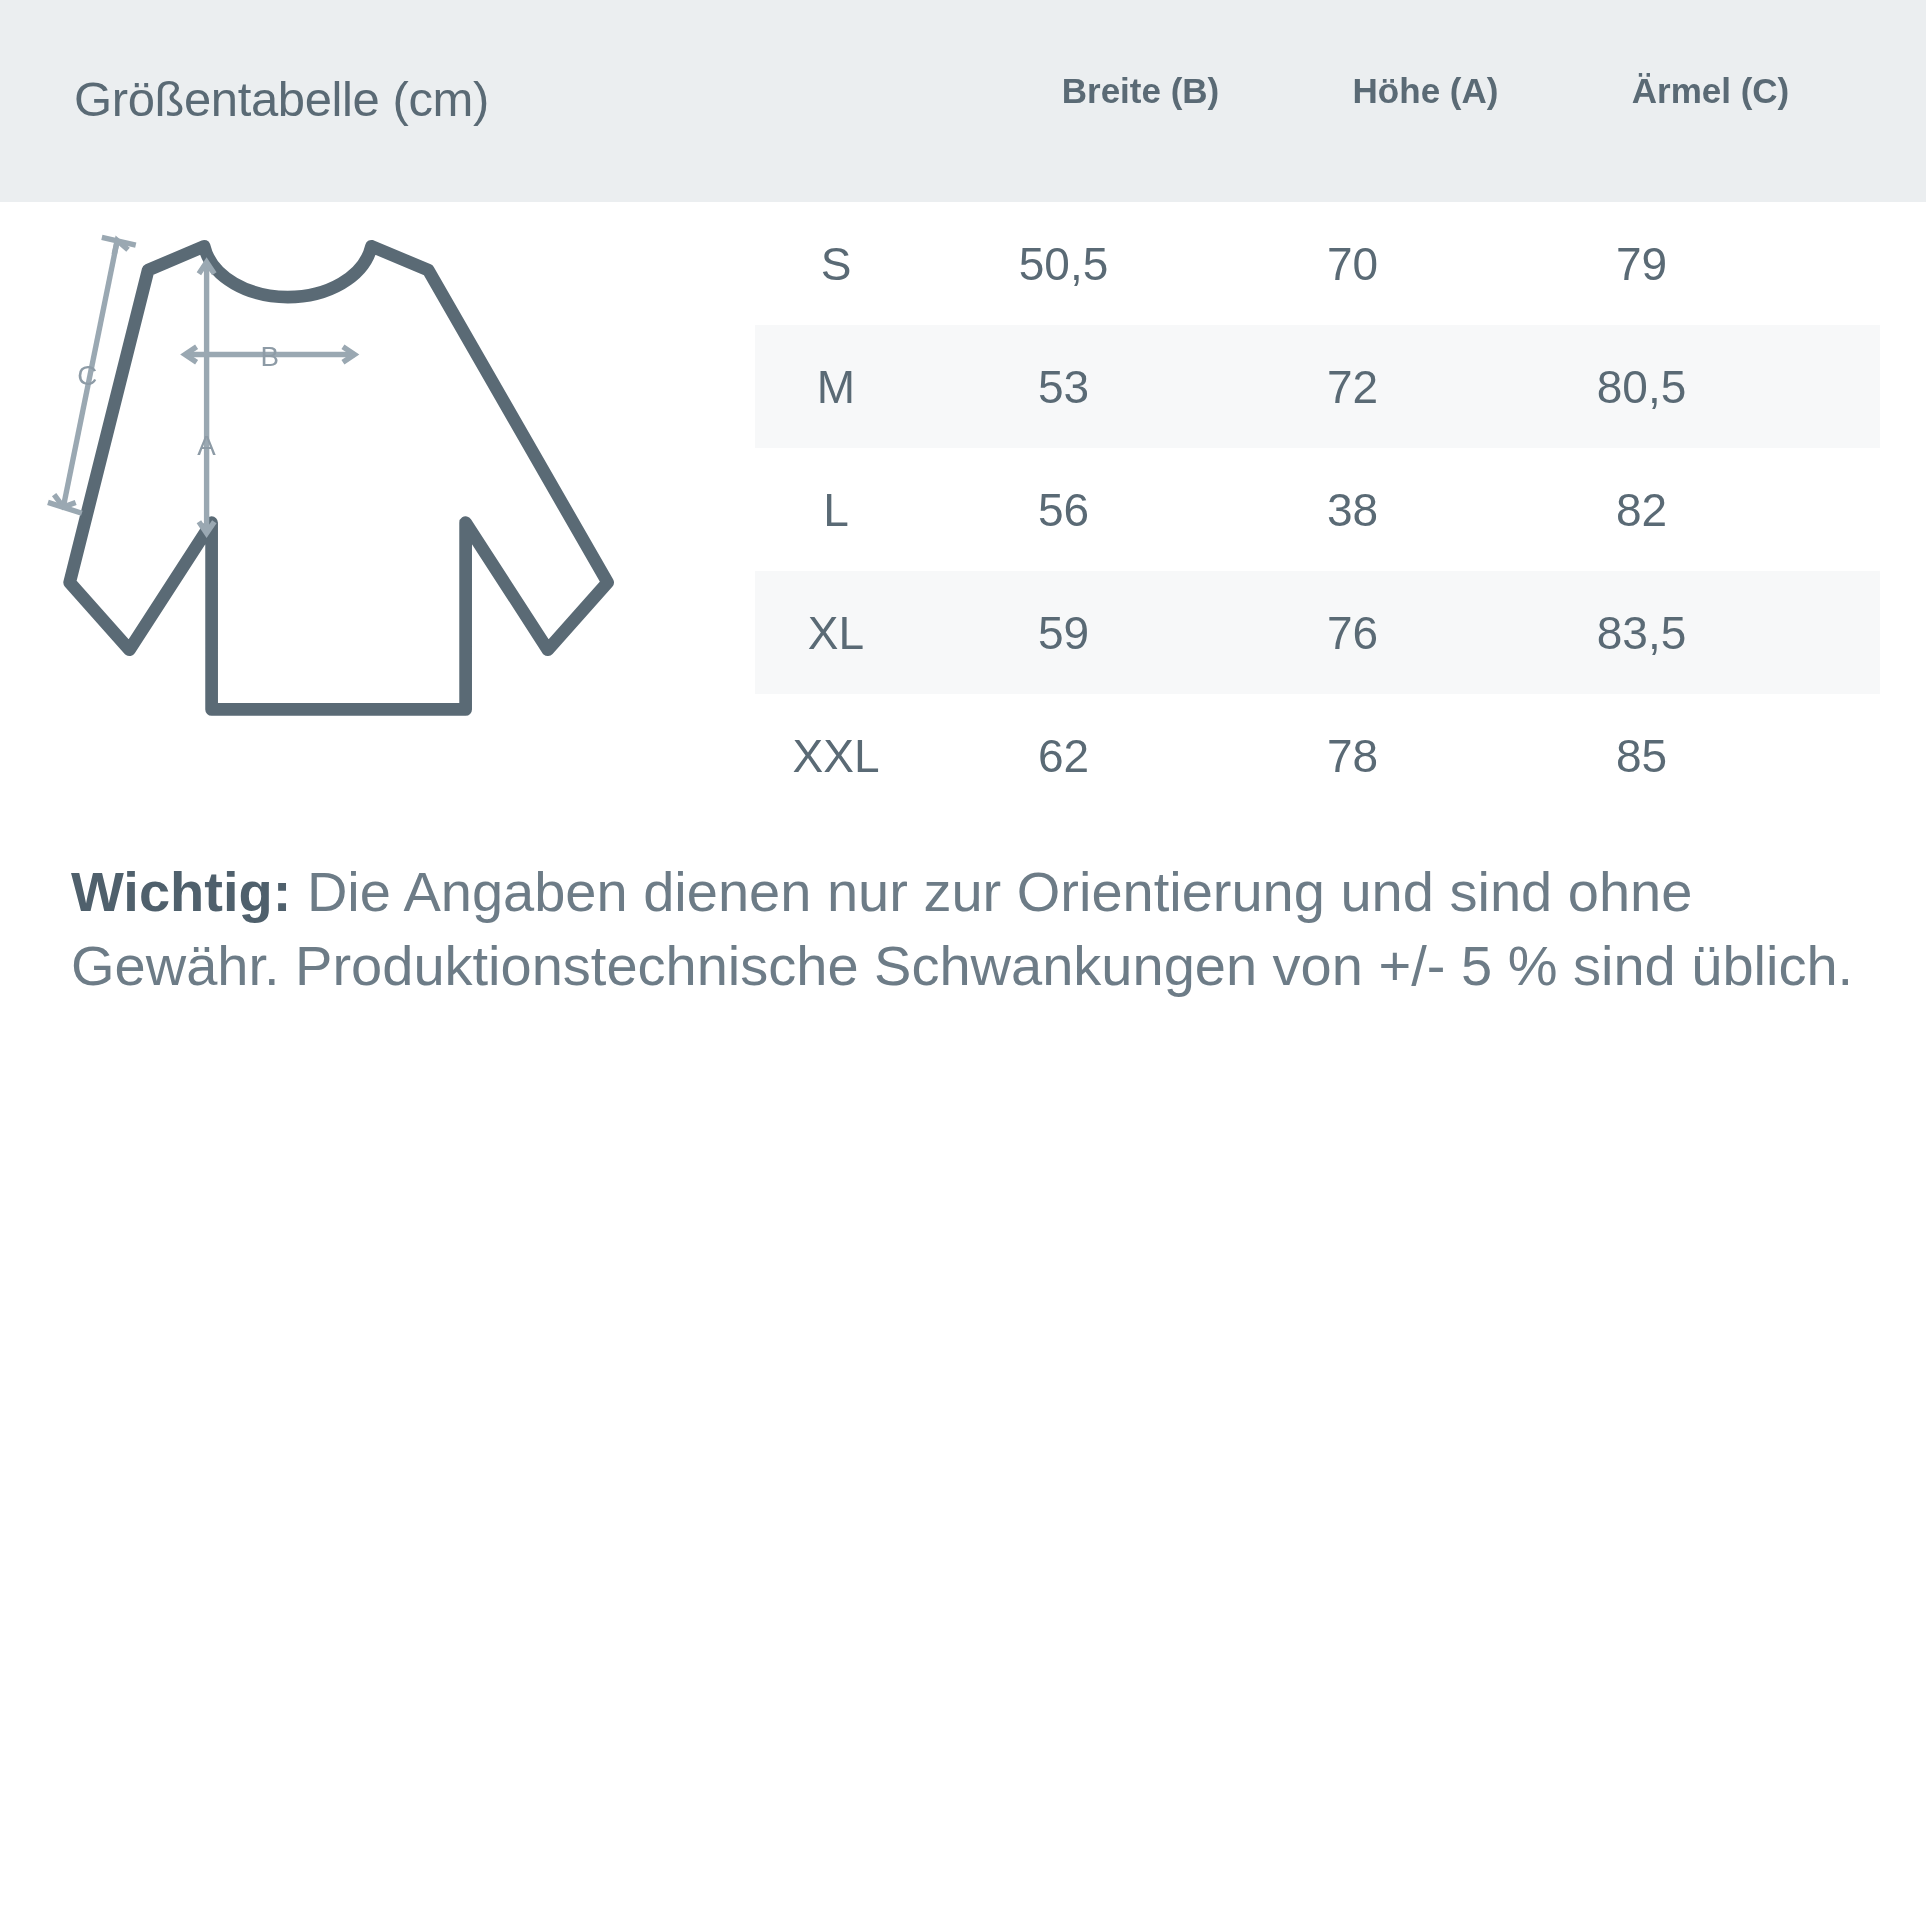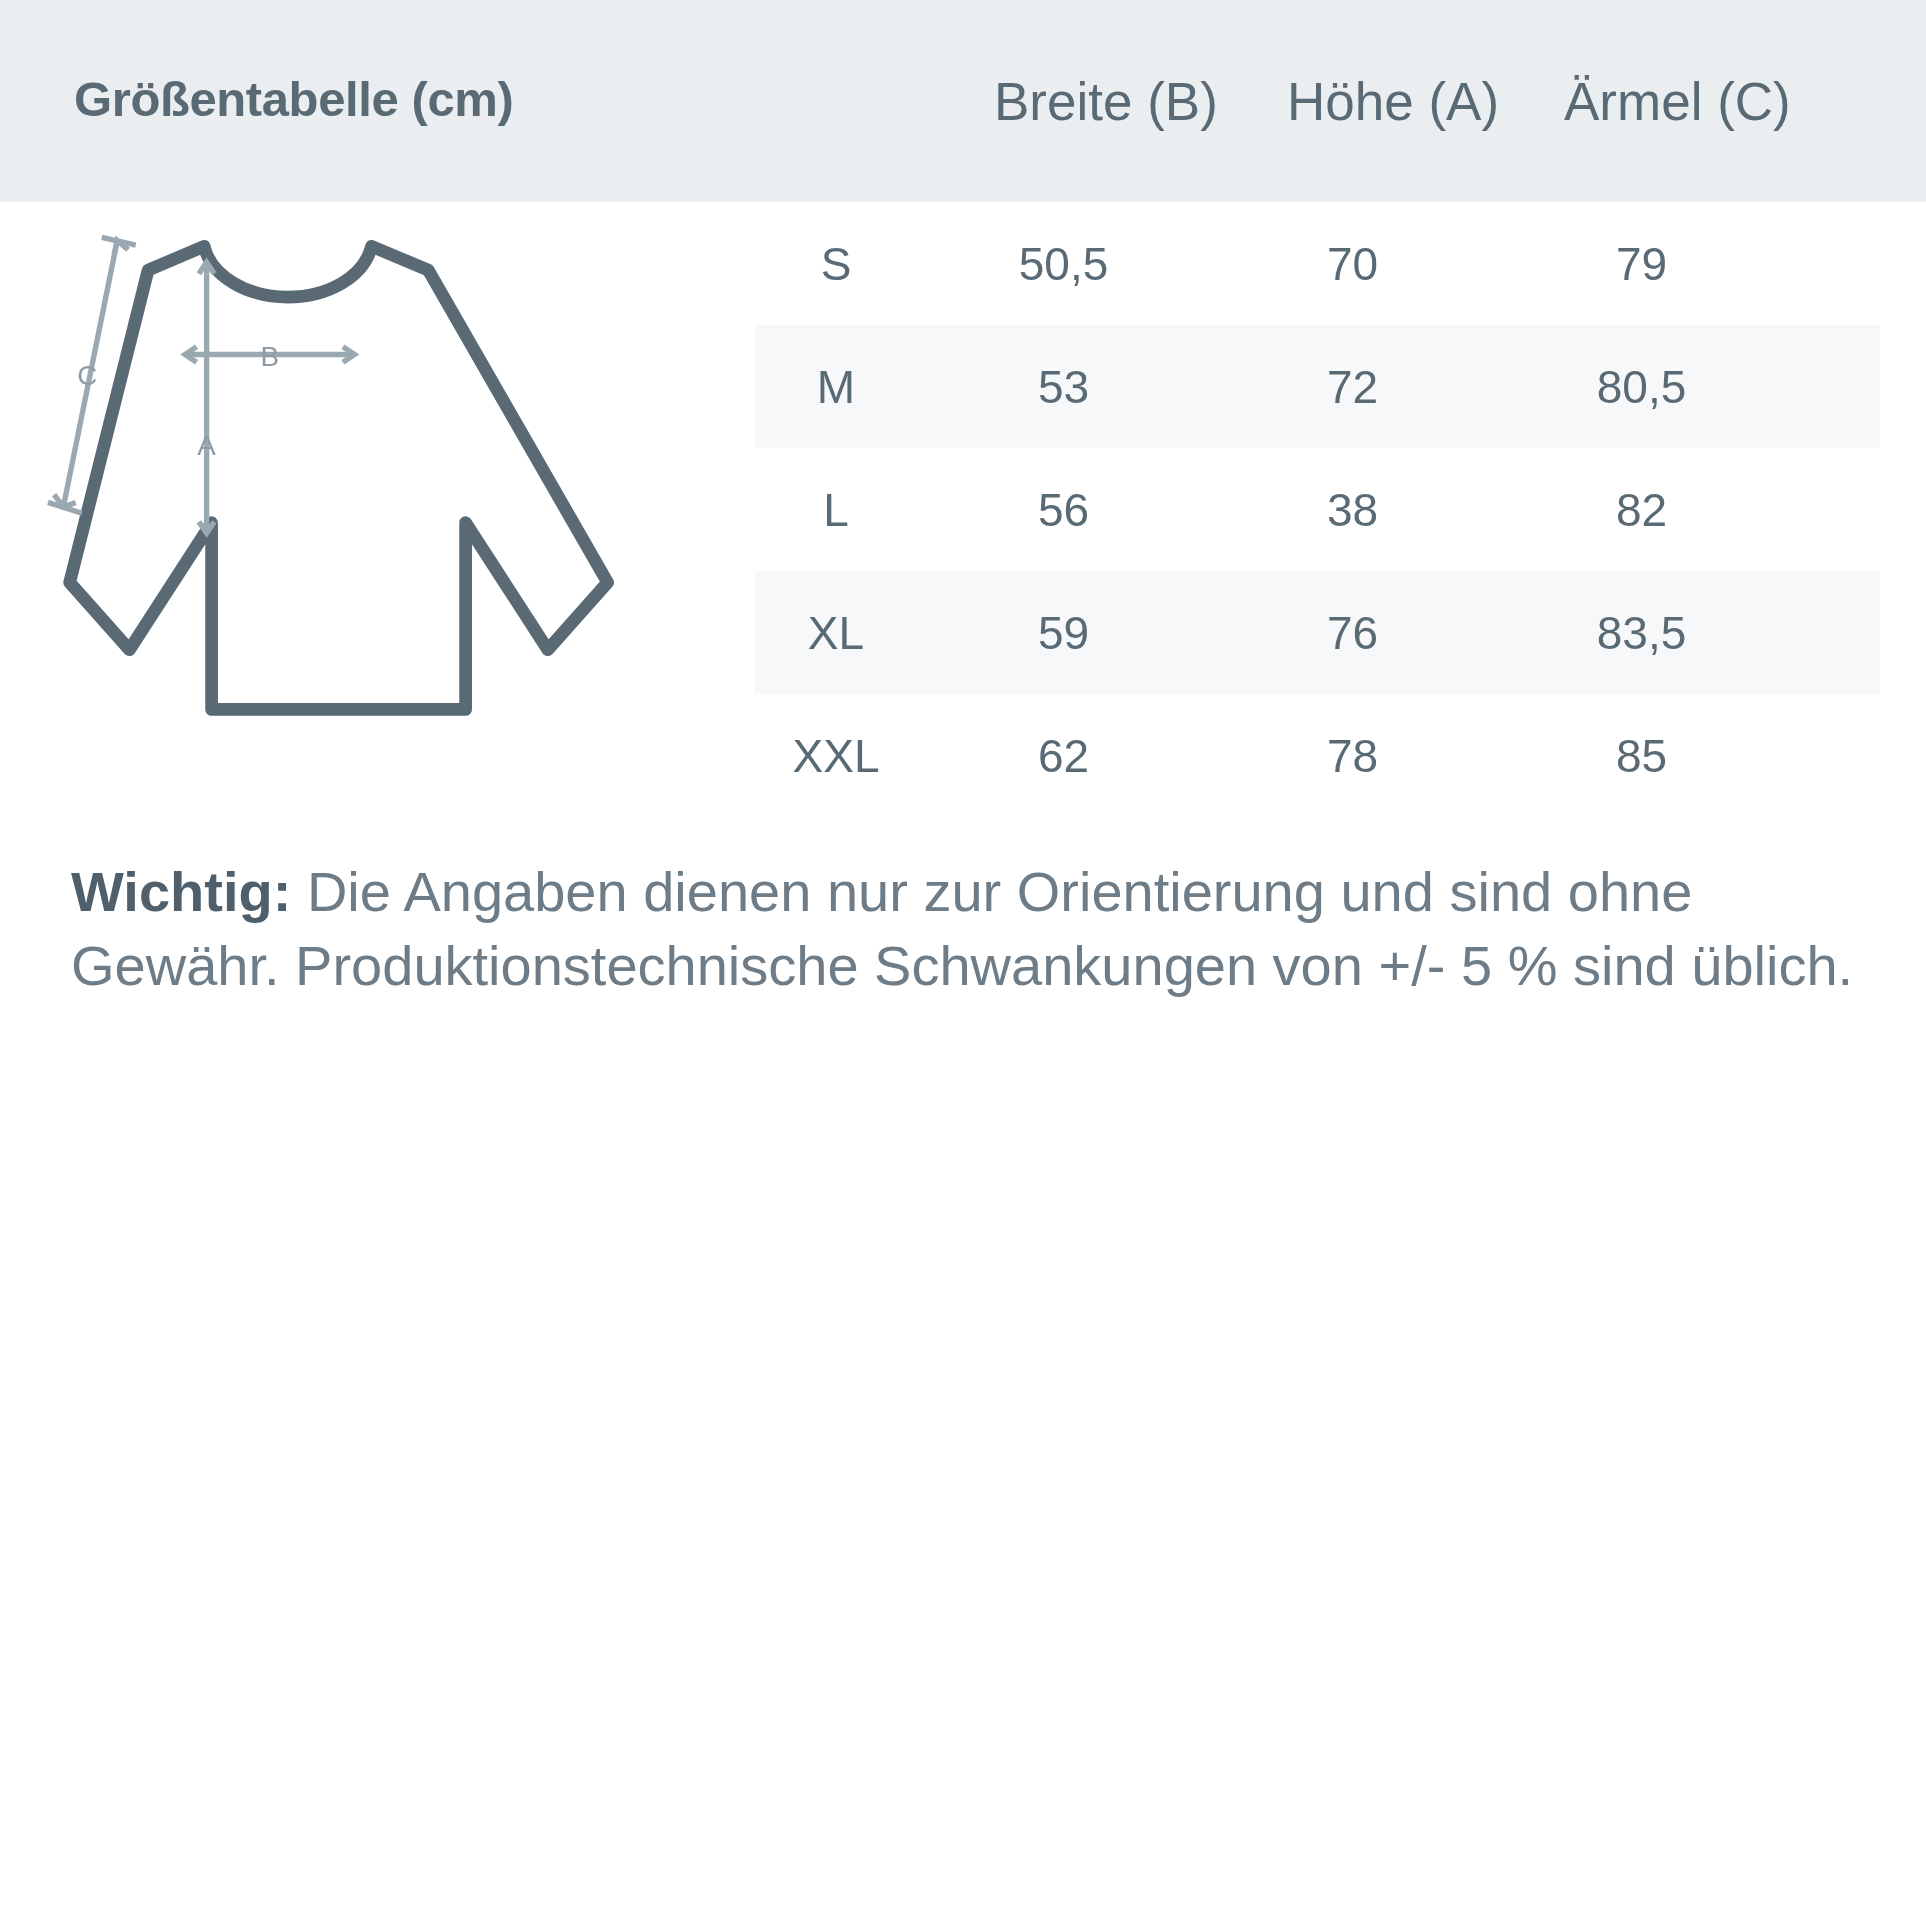--- a/index.html
+++ b/index.html
@@ -29,38 +29,38 @@
     height: 202px;
     background: #ebeef0;
     display: flex;
     align-items: center;
   }
   .header-title {
     position: absolute;
     left: 74px;
     top: 71px;
     font-size: 49px;
-    font-weight: bold;
+    font-weight: normal;
     color: #5a6a75;
     letter-spacing: -0.4px;
     white-space: nowrap;
   }
   .header-cols {
     position: absolute;
     left: 994px;
     top: 71px;
     width: 863px;
     display: flex;
     align-items: baseline;
   }
   .header-col {
-    font-size: 53px;
-    font-weight: normal;
-    color: #5a6a75;
-    text-align: left;
+    font-size: 35px;
+    font-weight: bold;
+    color: #5a6a75;
+    text-align: center;
     white-space: nowrap;
   }
   .hc-b { width: 293px; }
   .hc-h { width: 277px; }
   .hc-c { width: 293px; }
 
   
   .table {
     position: absolute;
     left: 755px;

